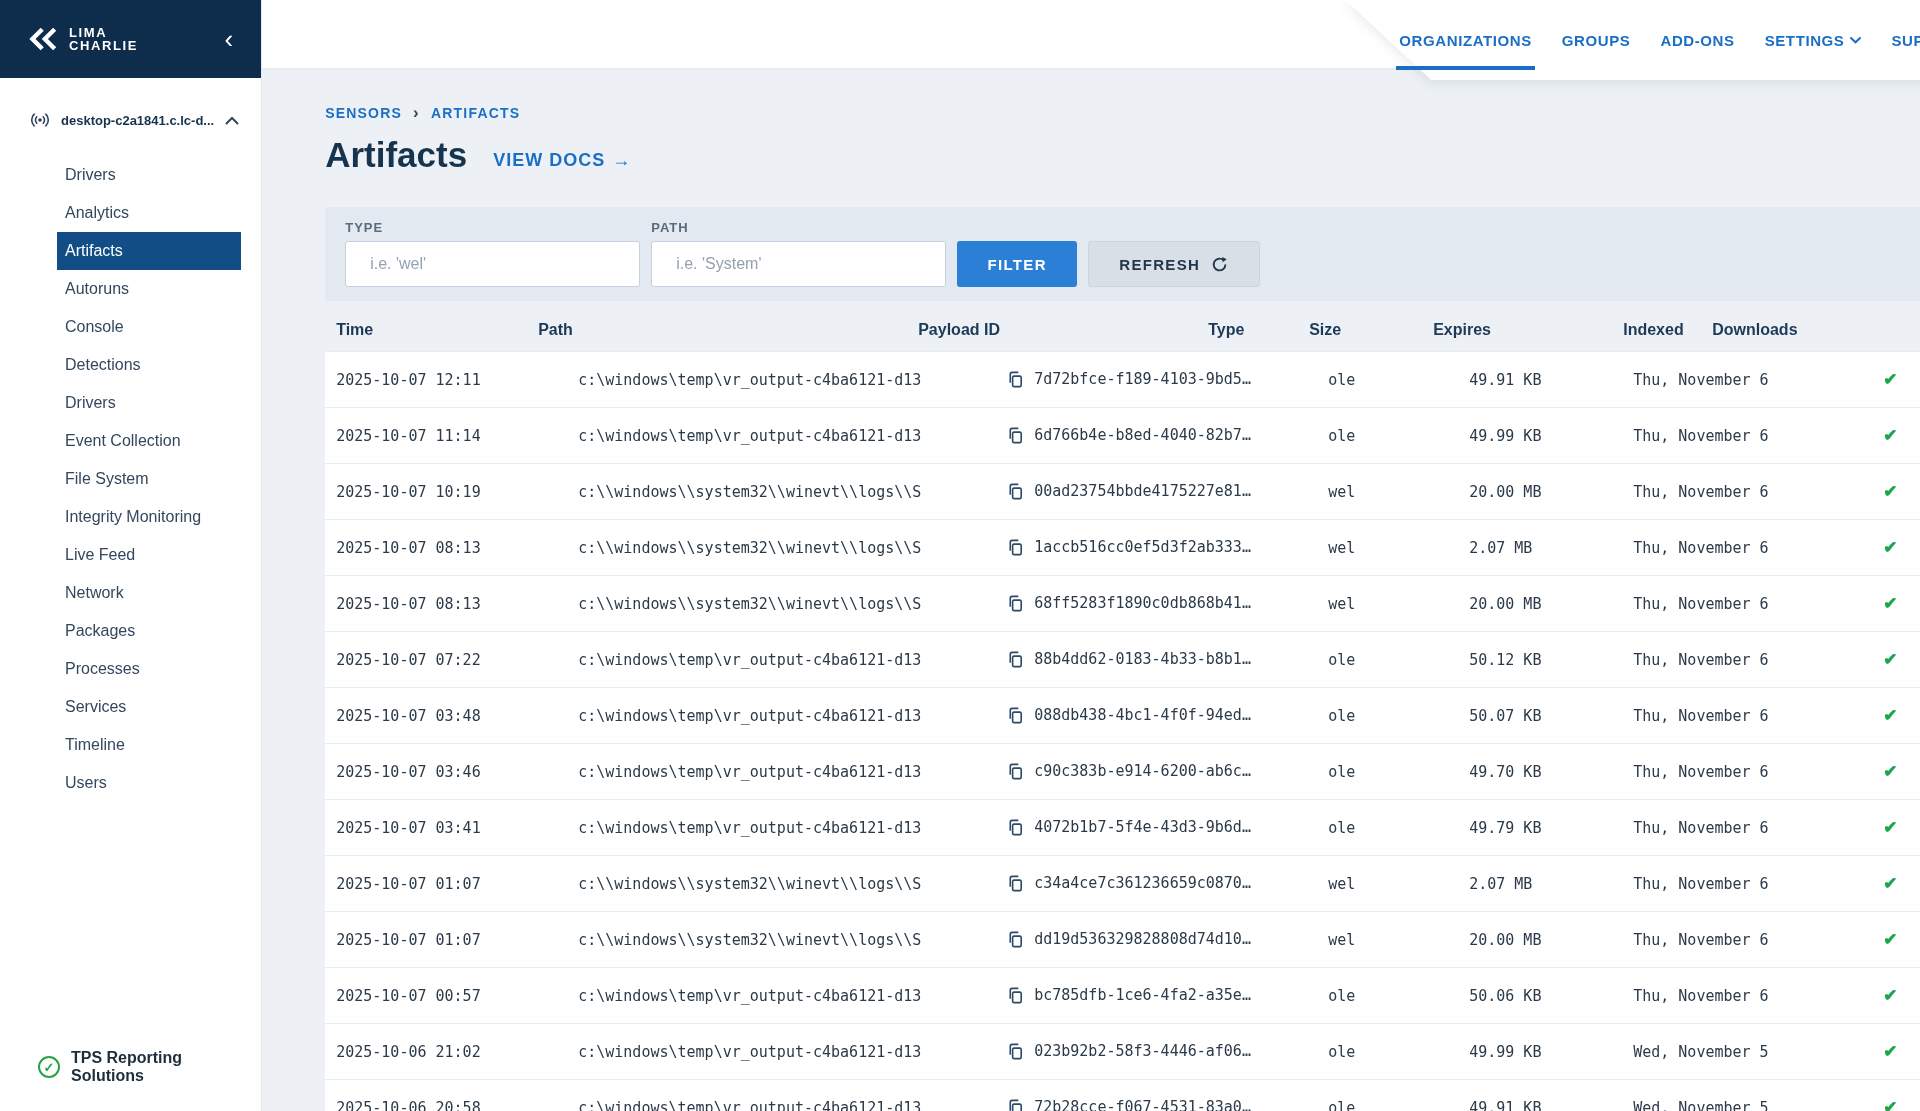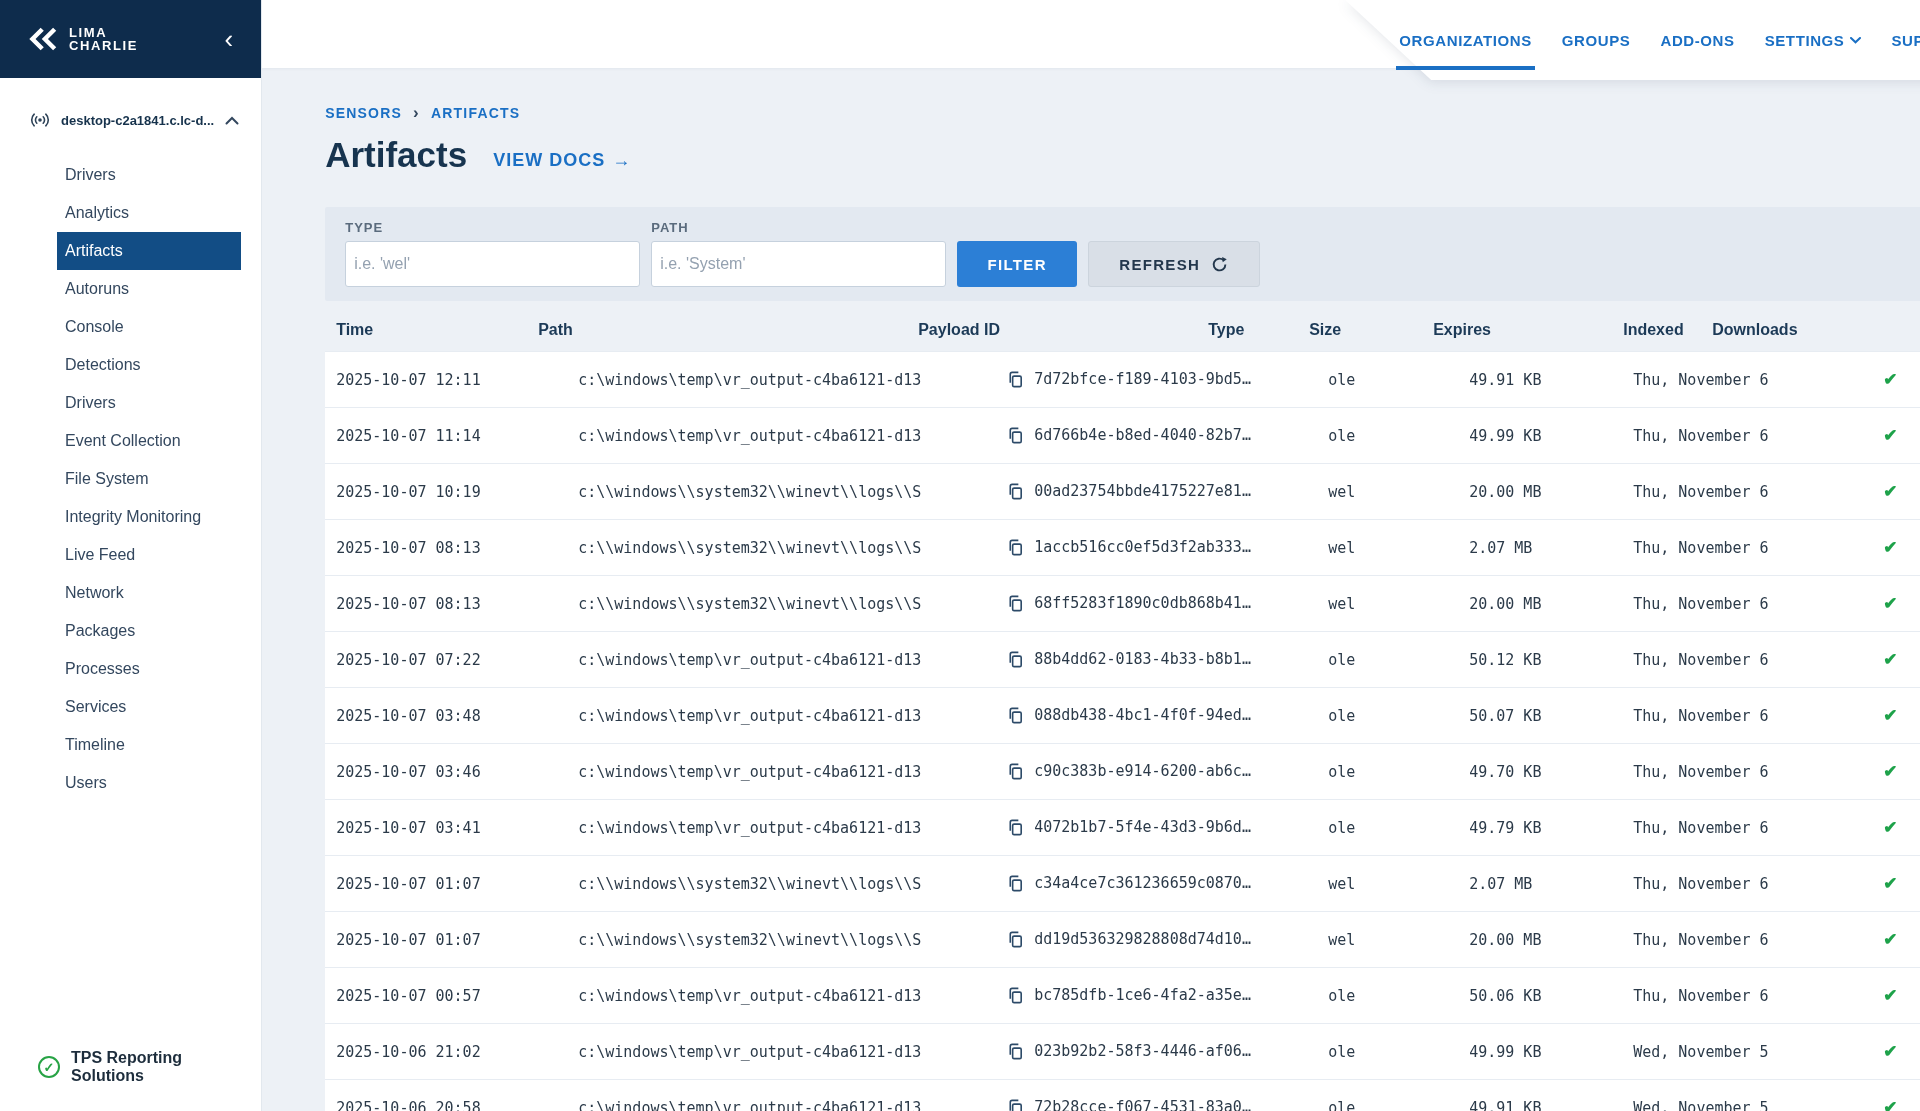--- a/index.html
+++ b/index.html
@@ -61,21 +61,21 @@
   .title-row { display:flex; align-items:center; margin-top:12px; height:44px; }
   .page-title { font-size:35px; font-weight:bold; color:#17344f; }
   .docs-link { margin-left:26px; margin-top:10px; font-size:18px; font-weight:bold;
                letter-spacing:1px; color:#1a6fc4; cursor:pointer; display:flex; gap:7px; }
 
   .filter-panel { margin-top:30px; background:#e3e9f1; border-radius:2px;
                   padding:13px 20px 14px 20px; display:flex; gap:11px; align-items:flex-end; }
   .filter-group { display:flex; flex-direction:column; gap:6px; }
   .filter-label { font-size:13px; font-weight:bold; letter-spacing:1px; color:#5a6b7d; }
   .filter-input { width:295px; height:46px; border:1px solid #c6d1dd; border-radius:3px;
-                  background:#fff; padding:0 8px; font-size:16px; color:#2b3a49;
+                  background:#fff; padding:0 24px; font-size:16px; color:#2b3a49;
                   font-family:"Liberation Sans",sans-serif; outline:none; }
   .filter-input::placeholder { color:#94a1b0; }
   .btn { height:46px; border:none; border-radius:3px; font-family:"Liberation Sans",sans-serif;
          font-size:15px; font-weight:bold; letter-spacing:1.3px; cursor:pointer;
          display:flex; align-items:center; justify-content:center; }
   .btn-filter { width:120px; background:#2c7fd6; color:#ffffff; }
   .btn-refresh { width:172px; background:#d9dfe7; color:#23374c; gap:10px; border:1px solid #ccd4dd;align-items:center; }
 
   
   .thead, .trow { display:grid; grid-template-columns:213px 380px 290px 101px 124px 190px 89px 1fr;

